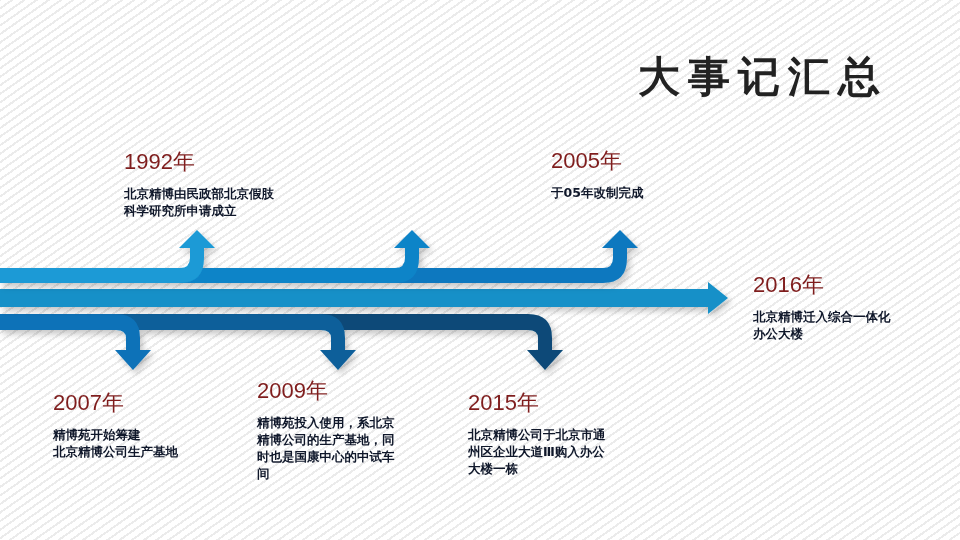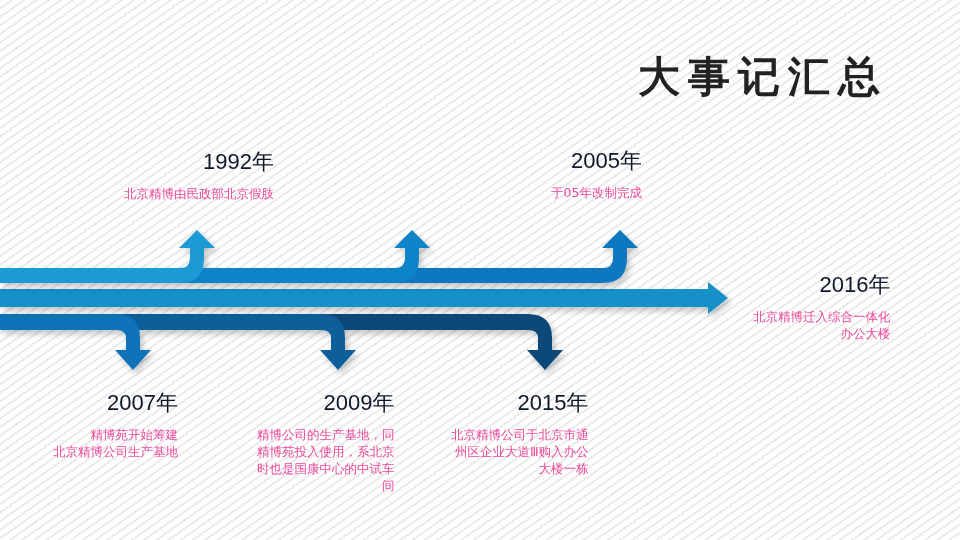--- a/index.html
+++ b/index.html
@@ -1,24 +1,24 @@
 <!DOCTYPE html>
 <html><head>
 <meta charset="utf-8">
 <style>
   html,body{margin:0;padding:0;}
   body{width:960px;height:540px;overflow:hidden;position:relative;
     font-family:"DejaVu Sans","Liberation Sans",sans-serif;
     background-color:#ffffff;
     background-image:repeating-linear-gradient(-35deg,#ffffff 0px,#ffffff 5px,#ebebeb 5px,#ebebeb 7px);}
-  .slide{position:absolute;left:0;top:0;width:960px;height:444px;text-align:right;}
+  .slide{position:absolute;left:0;top:0;width:960px;height:444px;}
   .title{position:absolute;left:638px;top:56px;font-size:42px;font-weight:bold;color:#222222;letter-spacing:8px;line-height:1;}
   .event{position:absolute;}
-  .year{font-family:"Liberation Sans",sans-serif;font-size:22px;color:#0f172a;line-height:1;margin-bottom:12px;}
-  .desc{font-size:12.5px;color:#ec4899;line-height:17px;font-weight:normal;}
+  .year{font-family:"Liberation Sans",sans-serif;font-size:22px;color:#7f1d1d;line-height:1;margin-bottom:12px;}
+  .desc{font-size:12.5px;color:#0f172a;line-height:17px;font-weight:bold;}
   svg.arrows{position:absolute;left:0;top:0;}
 </style>
 </head>
 <body>
 
 <div class="slide">
 
   <svg class="arrows" width="960" height="540" viewBox="0 0 960 540">
     <defs>
       <filter id="sh" x="-10%" y="-10%" width="130%" height="140%">
@@ -46,20 +46,21 @@
       <path d="M0 268 H180 Q190 268 190 258 V248 H179 L197 230 L215 248 H204 V258 Q204 283 180 283 H0 Z" fill="#1a9ad6"></path>
     </g>
   </svg>
 
   <div class="title">大事记汇总</div>
 
   <div class="event" style="left:124px;top:151px;">
     <div class="year">1992年</div>
     <div class="desc">
       <div>北京精博由民政部北京假肢</div>
+      <div>科学研究所申请成立</div>
     </div>
   </div>
 
 
   <div class="event" style="left:551px;top:150px;">
     <div class="year">2005年</div>
     <div class="desc">
       <div>于05年改制完成</div>
     </div>
   </div>
@@ -73,31 +74,31 @@
   </div>
 
   <div class="event" style="left:53px;top:392px;">
     <div class="year">2007年</div>
     <div class="desc">
       <div>精博苑开始筹建</div>
       <div>北京精博公司生产基地</div>
     </div>
   </div>
 
-  <div class="event" style="left:257px;top:392px;">
+  <div class="event" style="left:257px;top:380px;">
     <div class="year">2009年</div>
     <div class="desc">
+      <div>精博苑投入使用，系北京</div>
       <div>精博公司的生产基地，同</div>
-      <div>精博苑投入使用，系北京</div>
       <div>时也是国康中心的中试车</div>
       <div>间</div>
     </div>
   </div>
 
-  <div class="event" style="left:451px;top:392px;">
+  <div class="event" style="left:468px;top:392px;">
     <div class="year">2015年</div>
     <div class="desc">
       <div>北京精博公司于北京市通</div>
       <div>州区企业大道Ⅲ购入办公</div>
       <div>大楼一栋</div>
     </div>
   </div>
 
 </div>
 

